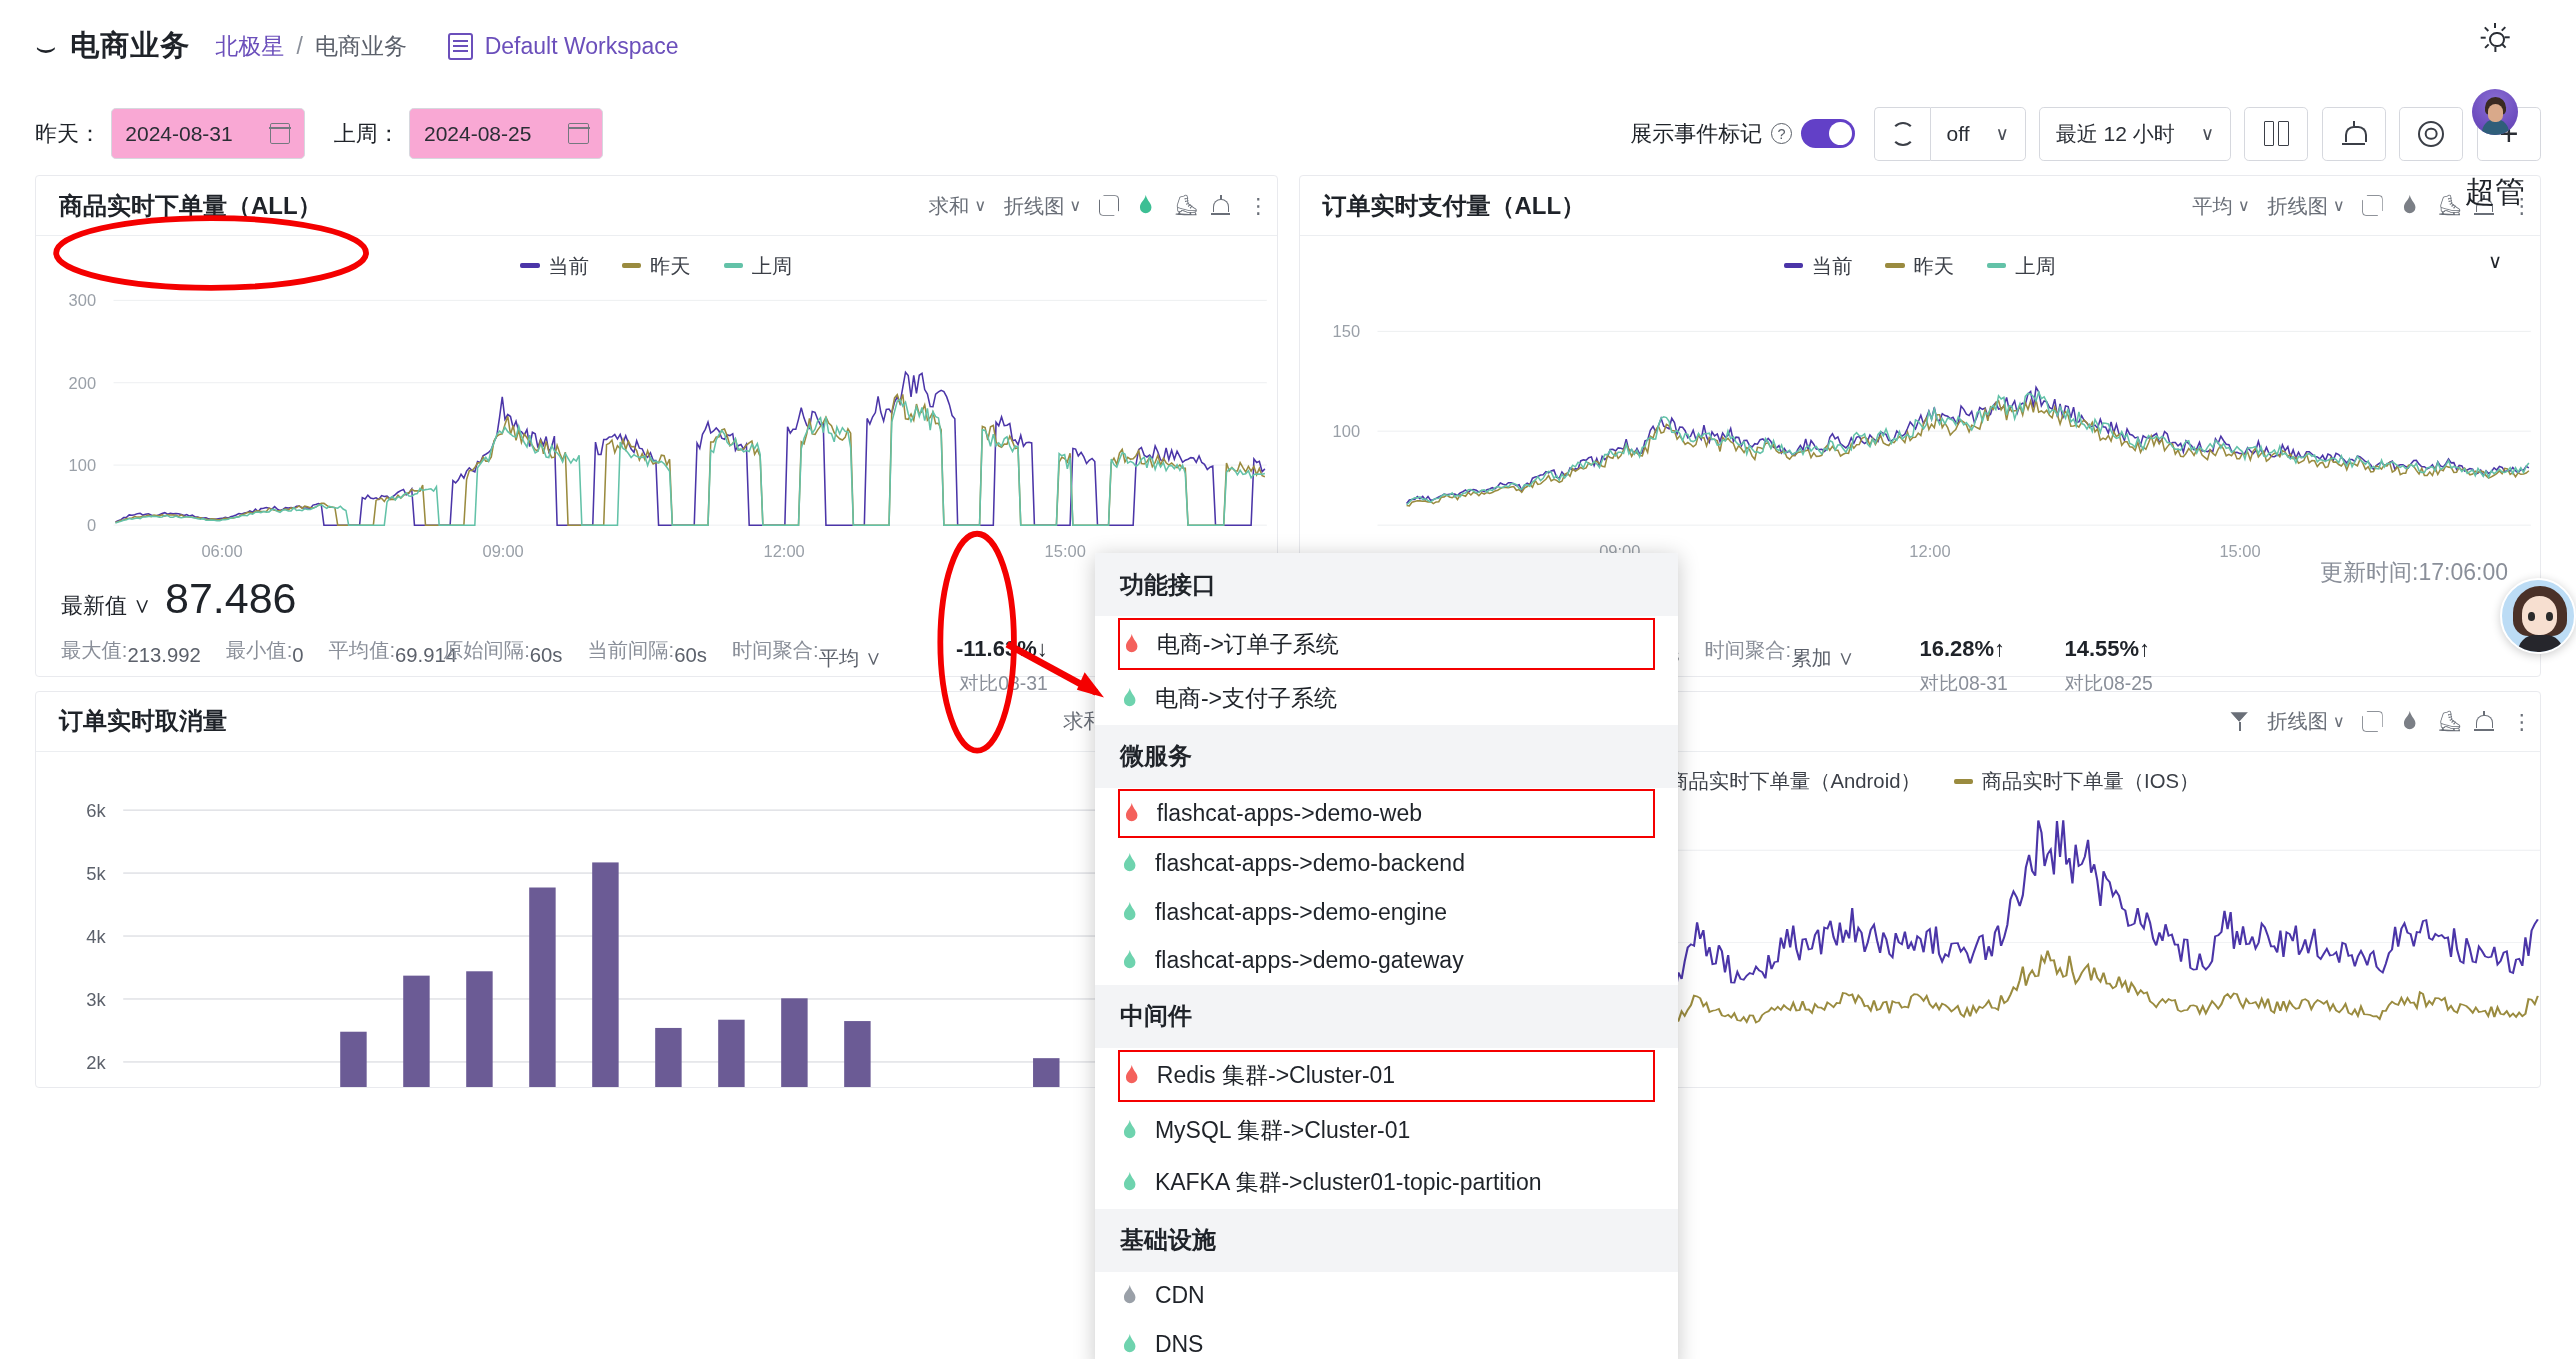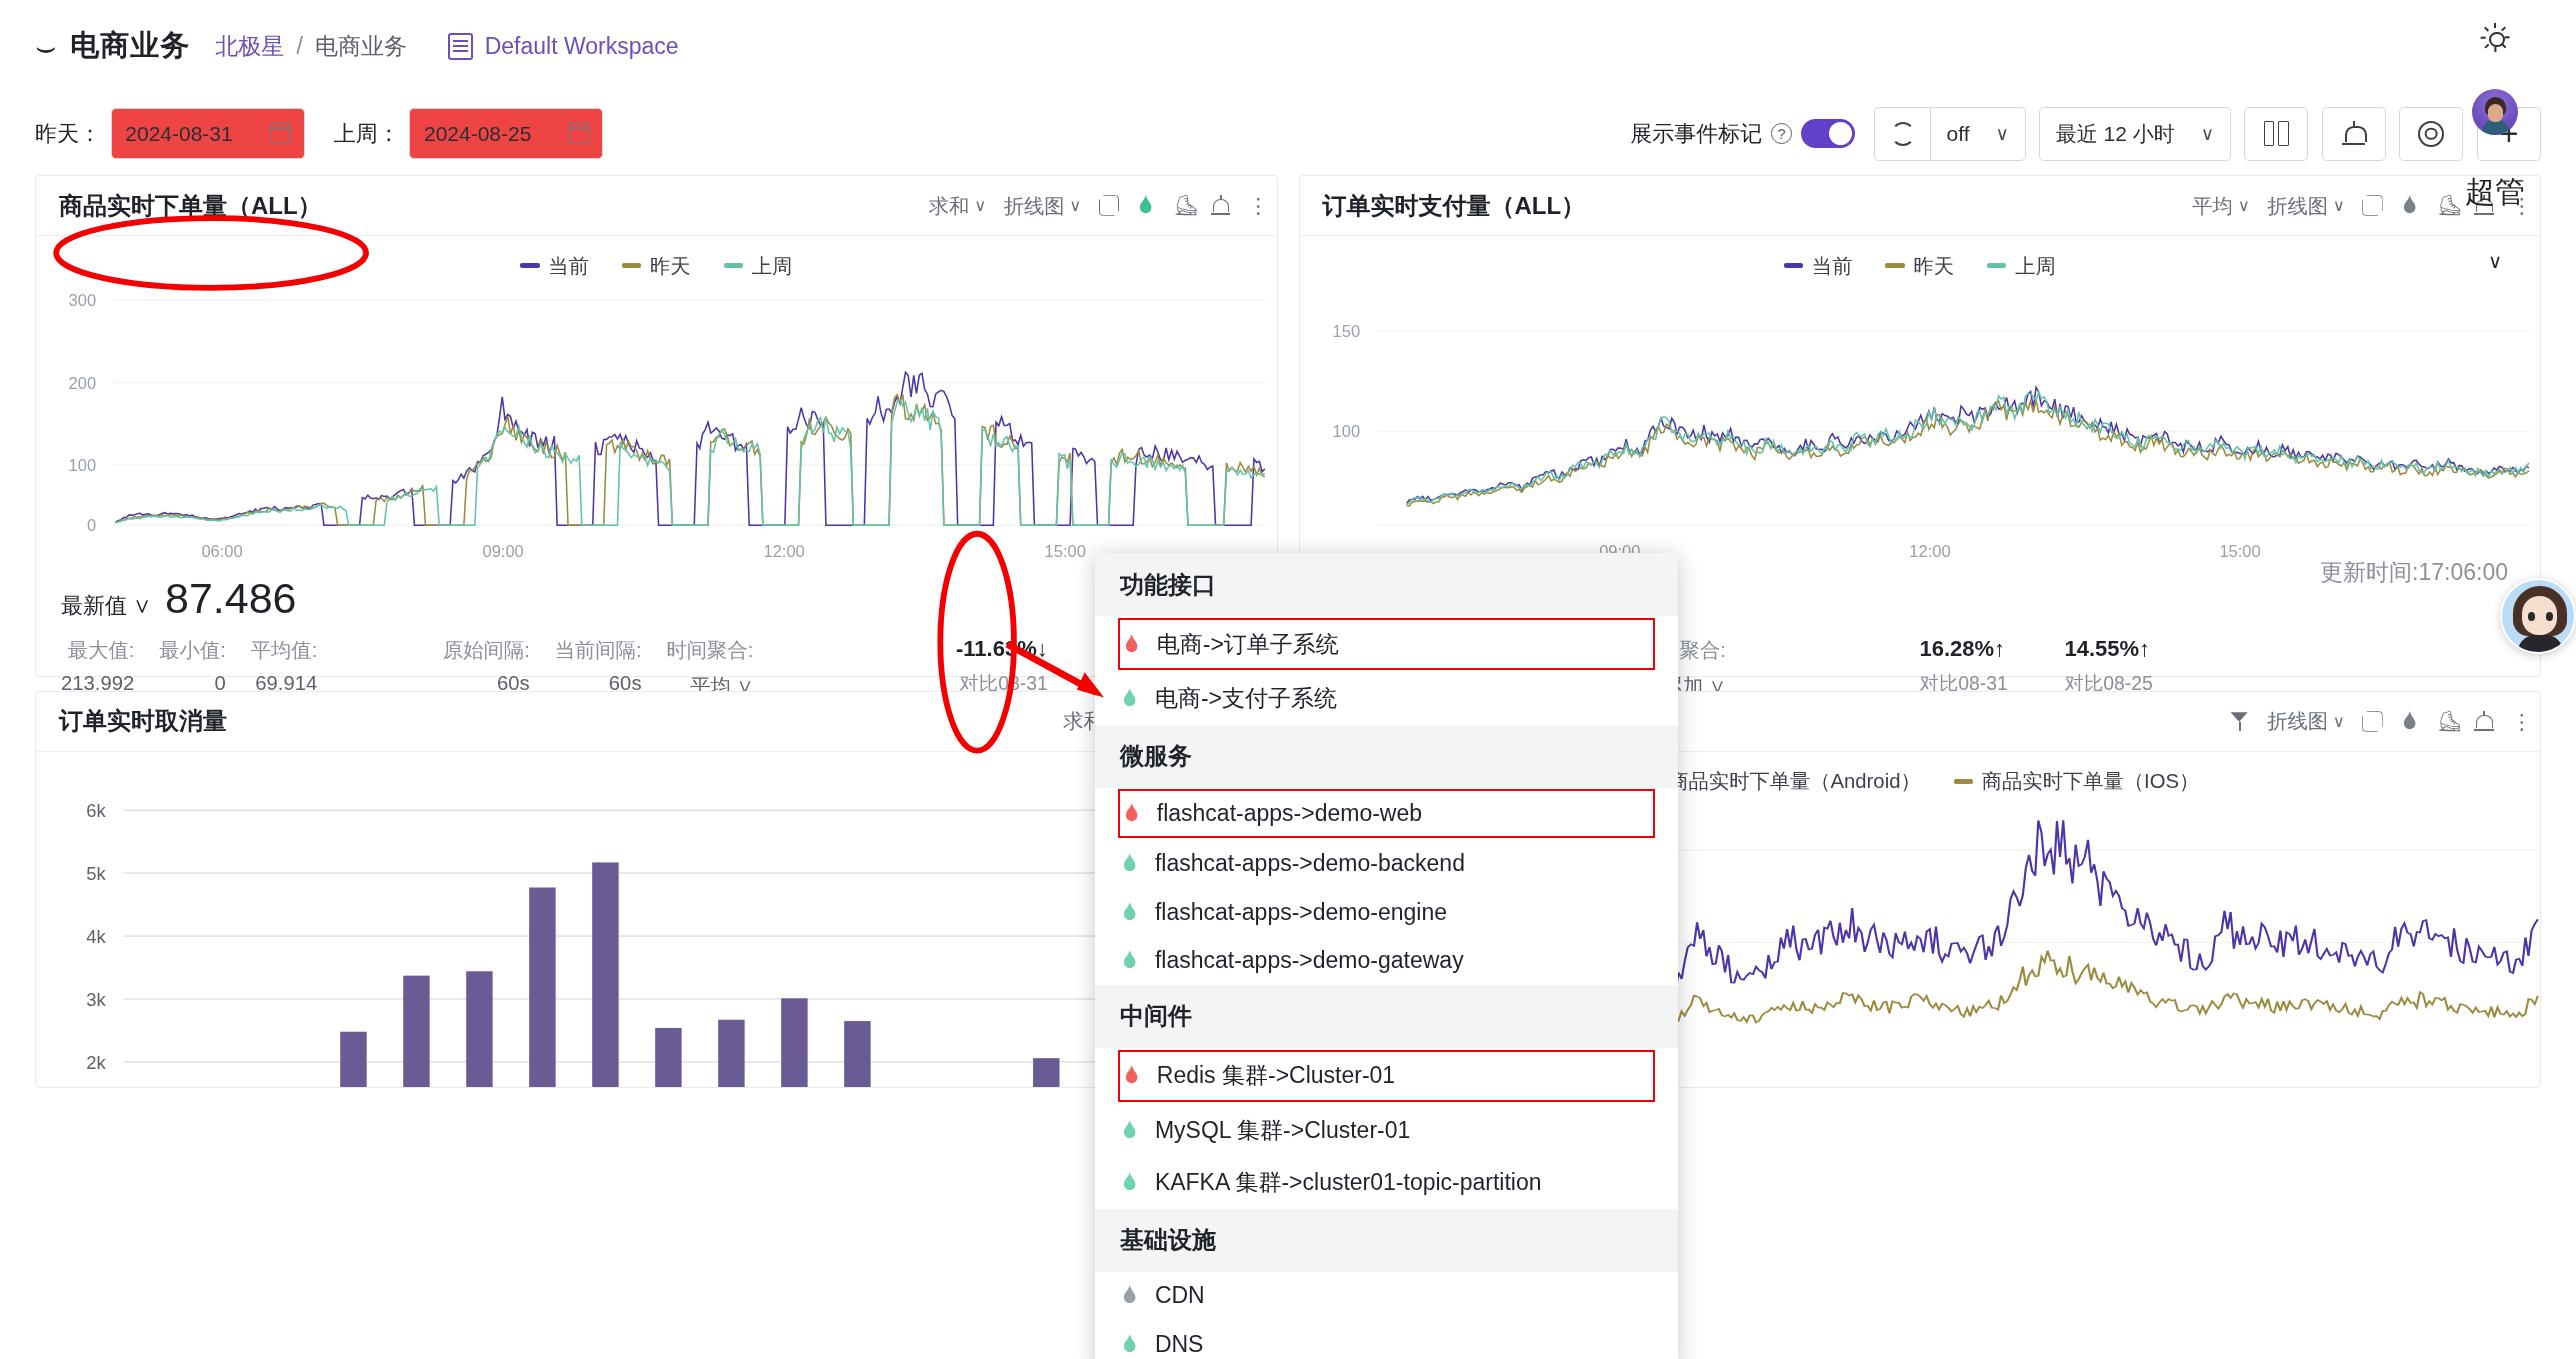--- a/index.html
+++ b/index.html
@@ -48,21 +48,21 @@
 
   
   .toolbar {
     height: 83px; display: flex; align-items: center; padding: 0 35px; background: #fff;
     position: relative; z-index: 4;
   }
   .dategrp { display: flex; align-items: center; margin-right: 29px; }
   .dlabel { font-size: 22px; color: #1f2329; margin-right: 9.7px; }
   .dbox {
     width: 194px; height: 51px; border: 1px solid #d6d8de; border-radius: 4.8px;
-    display: flex; align-items: center; padding: 0 13.6px; background: #ef4444;
+    display: flex; align-items: center; padding: 0 13.6px; background: #f9a8d4;
   }
   .dbox span { font-size: 21px; color: #2a2e35; }
   .cal-icon { margin-left: auto; width: 20.3px; height: 21px; border: 1.9px solid #74787f;
     border-radius: 1.9px; position: relative; }
   .cal-icon::before { content:""; position:absolute; left:-1.9px; top:2.9px; right:-1.9px; height:1.9px; background:#74787f; }
 
   .tb-right { margin-left: auto; display: flex; align-items: center; gap: 13.6px; }
   .evt-mark { display: flex; align-items: center; gap: 8.7px; margin-right: 5.8px; }
   .evt-mark .txt { font-size: 22px; color: #1f2329; }
   .q-icon { width: 21px; height: 21px; border: 1.9px solid #5a5f68; border-radius: 50%;
@@ -127,21 +127,21 @@
 
   .chartbox { position: relative; }
   .chartbox svg { display: block; width: 100%; }
 
   
   .stats { display: flex; align-items: center; padding: 9.7px 25px 19.4px; position: relative; }
   .stat-main { display: flex; align-items: baseline; gap: 13.6px; }
   .stat-lbl { font-size: 22px; color: #1f2329; }
   .stat-big { font-size: 43px; font-weight: normal; color: #1f2329; }
   .stat-cols { display: flex; gap: 25px; }
-  .scol { display: flex; flex-direction: column; text-align: right; }
+  .scol { display: flex; flex-direction: row; }
   .scol .k { font-size: 20.3px; color: #8a8f99; white-space: nowrap; }
   .scol .v { font-size: 20.3px; color: #5c616b; white-space: nowrap; margin-top: 7.7px; }
   .vsep { width: 1px; height: 52px; background: #e1e3e8; margin: 0 21px; }
   .pct { display: flex; flex-direction: column; align-items: flex-end; }
   .pct .p { font-size: 22px; font-weight: bold; color: #1f2329; white-space: nowrap; }
   .pct .c { font-size: 19.4px; color: #8a8f99; margin-top: 7.7px; white-space: nowrap; }
   .upd { position: absolute; right: 32px; top: -5.8px; font-size: 23px; color: #8a8f99; }
 
   
   .menu {

